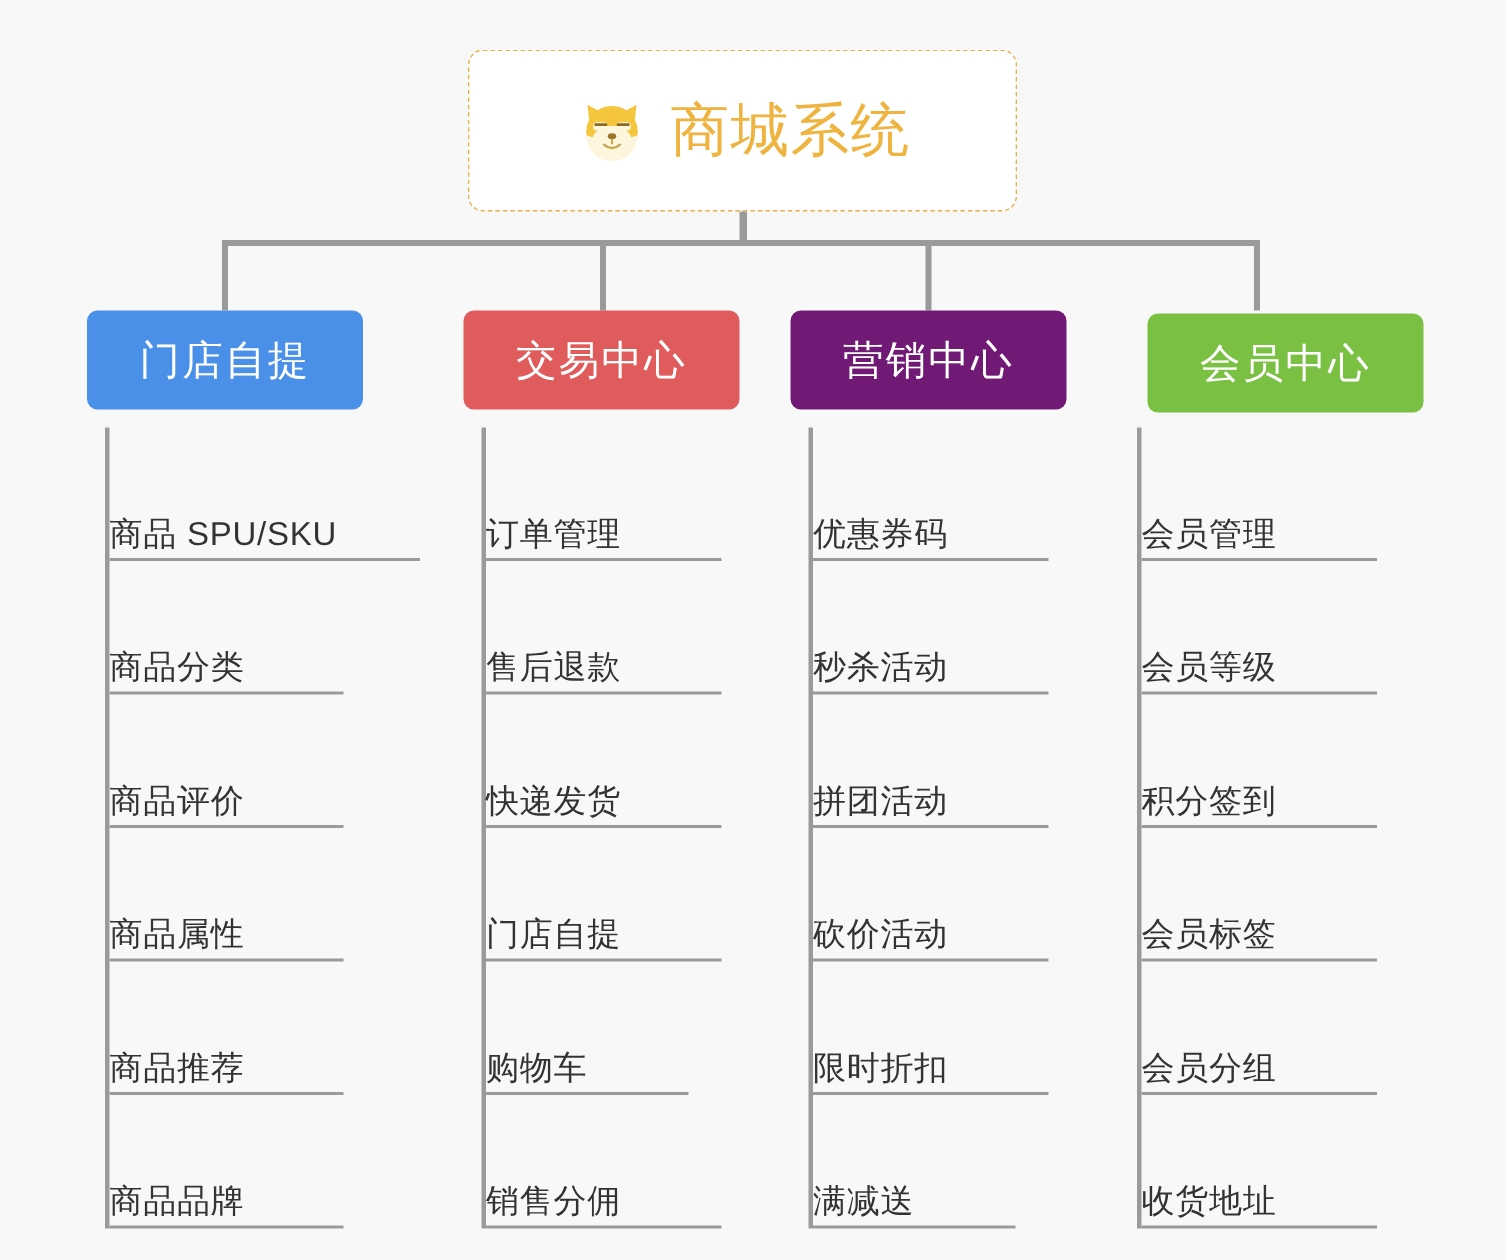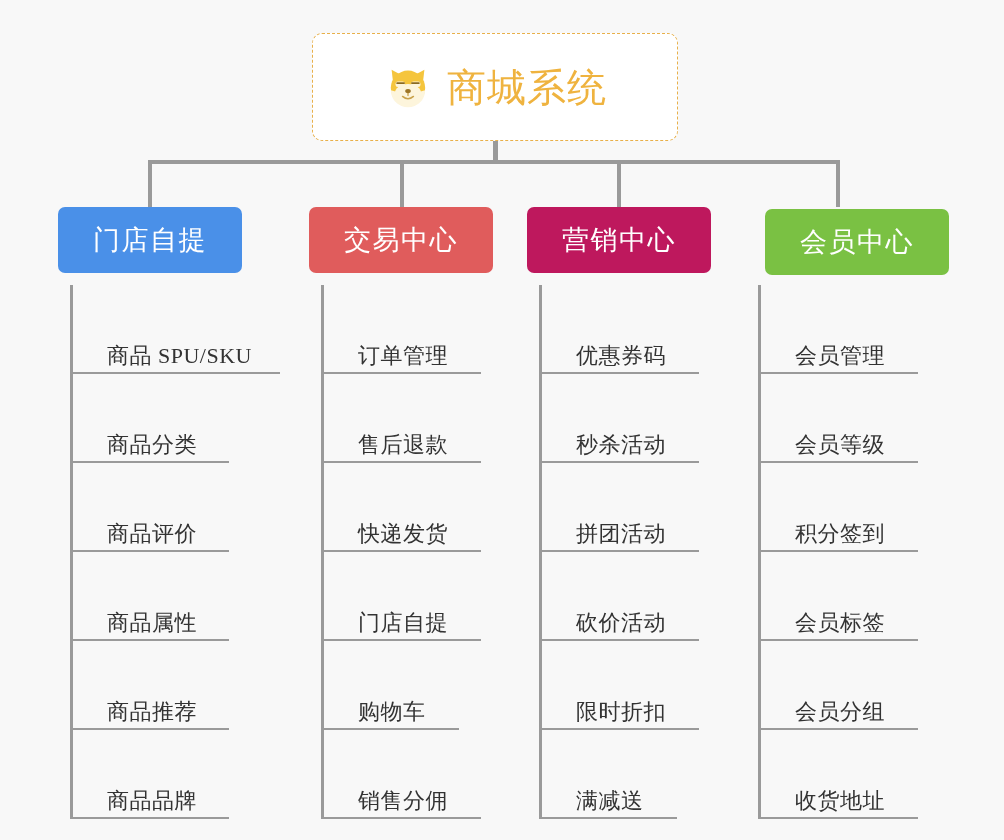--- a/index.html
+++ b/index.html
@@ -72,23 +72,21 @@
     position: absolute;
     border-left: 3px solid #9a9a9a;
   }
 
   .leaf-item {
     position: relative;
     height: 89px;
     border-bottom: 2px solid #9a9a9a;
     display: flex;
     align-items: flex-end;
-    padding-left: 34px;
     padding-bottom: 4px;
-    font-family: Liberation Serif, serif;
   }
 
   .leaf-label {
     font-size: 22px;
     color: #333333;
     white-space: nowrap;
     line-height: 1.15;
     letter-spacing: 0.5px;
   }
 </style>
@@ -172,21 +170,21 @@
       <span class="leaf-label">门店自提</span>
     </div>
     <div class="leaf-item" style="width:135px;">
       <span class="leaf-label">购物车</span>
     </div>
     <div class="leaf-item" style="width:157px;">
       <span class="leaf-label">销售分佣</span>
     </div>
   </div>
 
-  <div class="col-header" style="left: 527px; top: 207px; width: 184px; background: #be185d;">
+  <div class="col-header" style="left: 527px; top: 207px; width: 184px; background: #701a75;">
     <span>营销中心</span>
   </div>
   <div class="col-list" style="left:539px; top:285px; width:160px;">
     <div class="leaf-item" style="width:157px;">
       <span class="leaf-label">优惠券码</span>
     </div>
     <div class="leaf-item" style="width:157px;">
       <span class="leaf-label">秒杀活动</span>
     </div>
     <div class="leaf-item" style="width:157px;">

